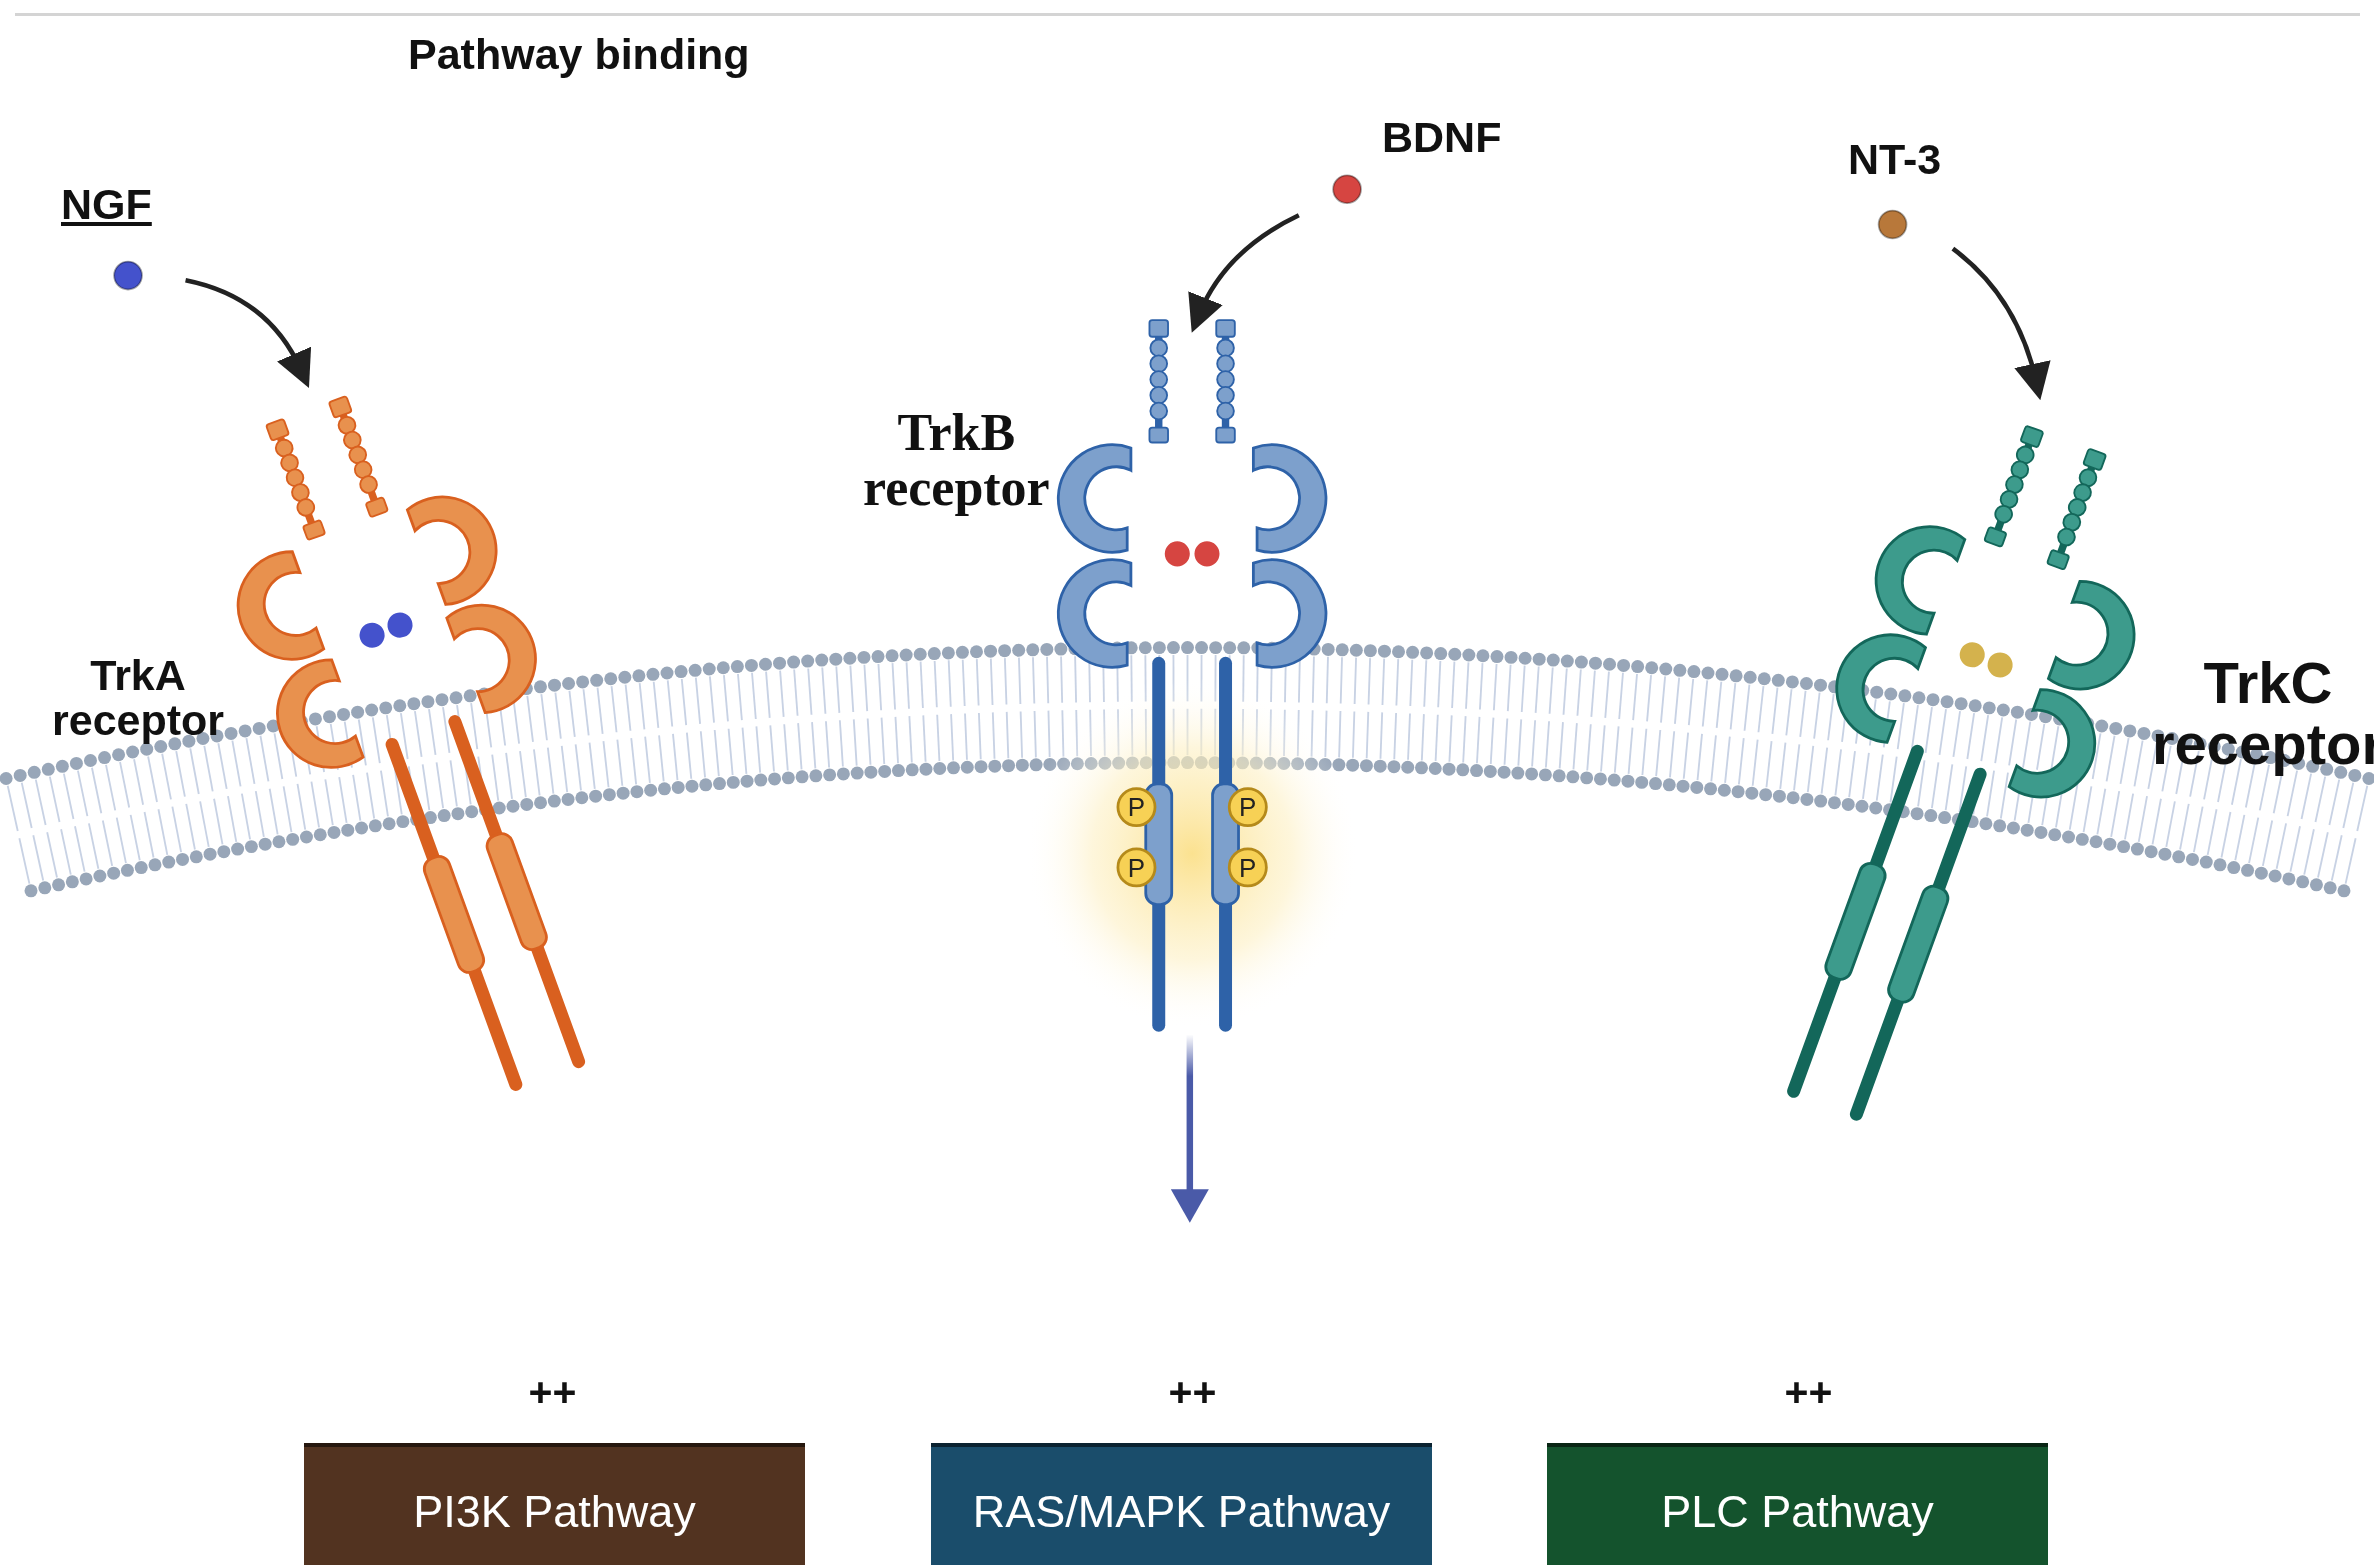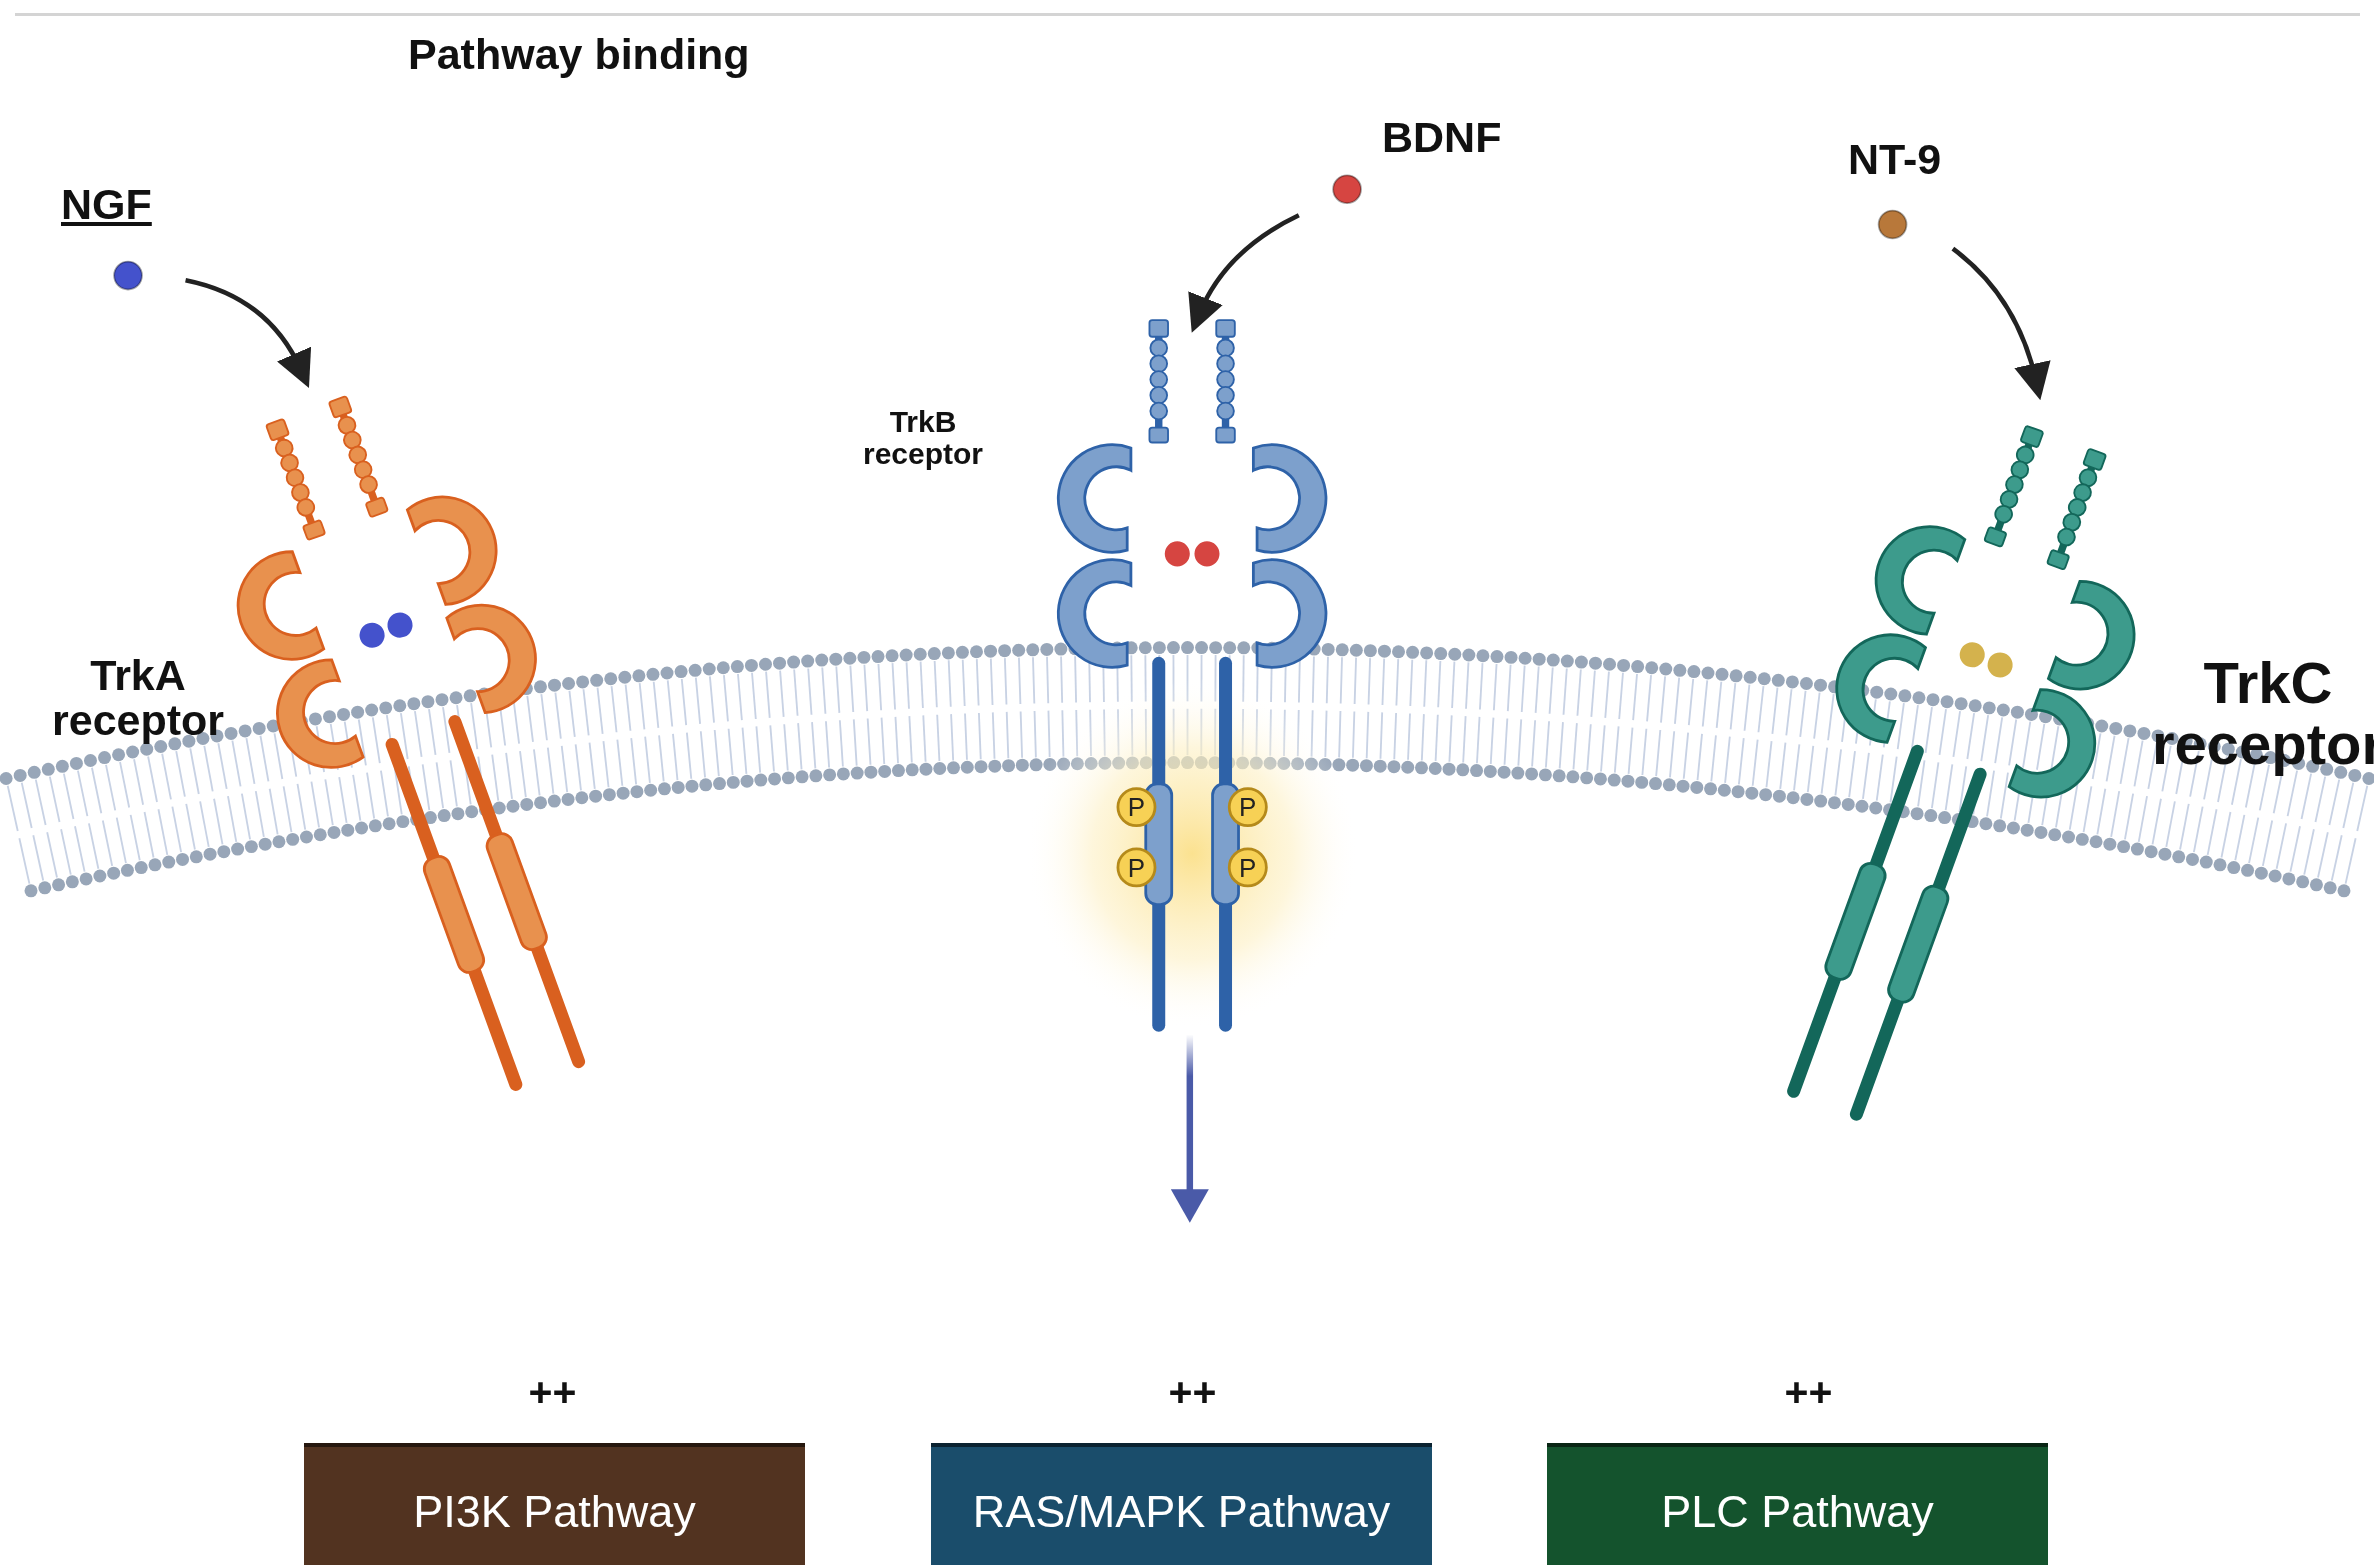--- a/index.html
+++ b/index.html
@@ -858,25 +858,25 @@
         <path d="M 2105 268 Q 2175 320 2195 412" fill="none" stroke="#222" stroke-width="5" marker-end="url(#arrowhead)"></path>
         <rect x="1279" y="1115" width="7" height="180" fill="url(#sigfade)"></rect>
         <path d="M 1262 1282 L 1303 1282 L 1282.5 1318 Z" fill="#4a5aa8"></path>
       </g>
   </svg>
 
   <div class="lbl" style="left:408px;top:32px;font-size:43px;">Pathway binding</div>
 
   <div class="lbl" style="left:61px;top:182px;font-size:43px;text-decoration:underline;">NGF</div>
   <div class="lbl" style="left:1382px;top:115px;font-size:43px;">BDNF</div>
-  <div class="lbl" style="left:1848px;top:137px;font-size:43px;">NT-9</div>
+  <div class="lbl" style="left:1848px;top:137px;font-size:43px;">NT-3</div>
 
   <div class="lbl" style="left:52px;top:653px;font-size:43px;">TrkA
 receptor</div>
-  <div class="lbl" style="left:863px;top:406px;font-size:30px;">TrkB
+  <div class="lbl" style="left:863px;top:406px;font-size:52px;font-family:Liberation Serif, serif;">TrkB
 receptor</div>
   <div class="lbl" style="left:2152px;top:653px;font-size:58px;">TrkC
 receptor</div>
 
 
   <div class="plus" style="left:506px;top:1369px;">++</div>
   <div class="plus" style="left:1146px;top:1369px;">++</div>
   <div class="plus" style="left:1762px;top:1369px;">++</div>
 
   <div class="pathway" id="pw0" style="left: 304px; top: 1443px; background: rgb(82, 51, 32);">PI3K Pathway</div>

